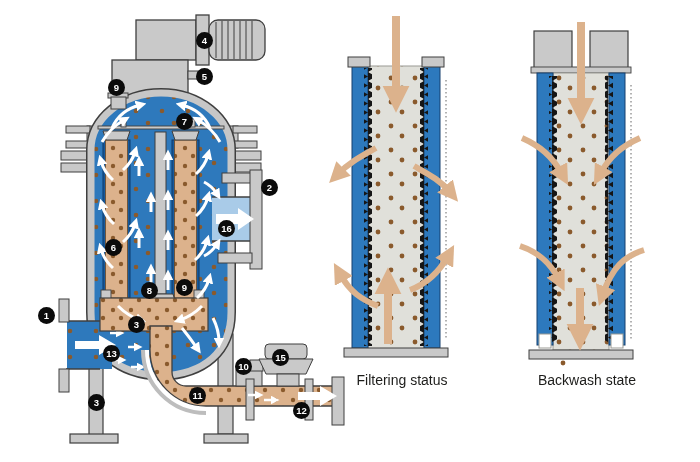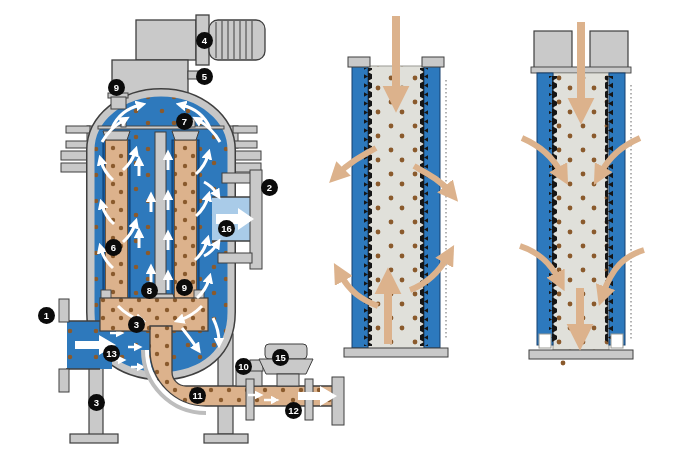--- a/index.html
+++ b/index.html
@@ -250,21 +250,23 @@
 <span class="badge" style="left:261px;top:179px">2</span>
 <span class="badge" style="left:128px;top:316px">3</span>
 <span class="badge" style="left:196px;top:32px">4</span>
 <span class="badge" style="left:196px;top:68px">5</span>
 <span class="badge" style="left:105px;top:239px">6</span>
 <span class="badge" style="left:176px;top:113px">7</span>
 <span class="badge" style="left:141px;top:282px">8</span>
 <span class="badge" style="left:176px;top:279px">9</span>
 <span class="badge" style="left:235px;top:358px">10</span>
 <span class="badge" style="left:189px;top:387px">11</span>
-<span class="badge" style="left:285px;top:402px">12</span>
+<span class="badge" style="left:293px;top:402px">12</span>
 <span class="badge" style="left:103px;top:345px">13</span>
 <span class="badge" style="left:218px;top:220px">16</span>
 <span class="badge" style="left:272px;top:349px">15</span>
 <span class="badge" style="left:108px;top:79px">9</span>
 <span class="badge" style="left:88px;top:394px">3</span>
 
+<div class="caption" style="left:402px;top:372px">Filtering status</div>
+<div class="caption" style="left:587px;top:372px">Backwash state</div>
 
 </div>
 
 </body></html>

